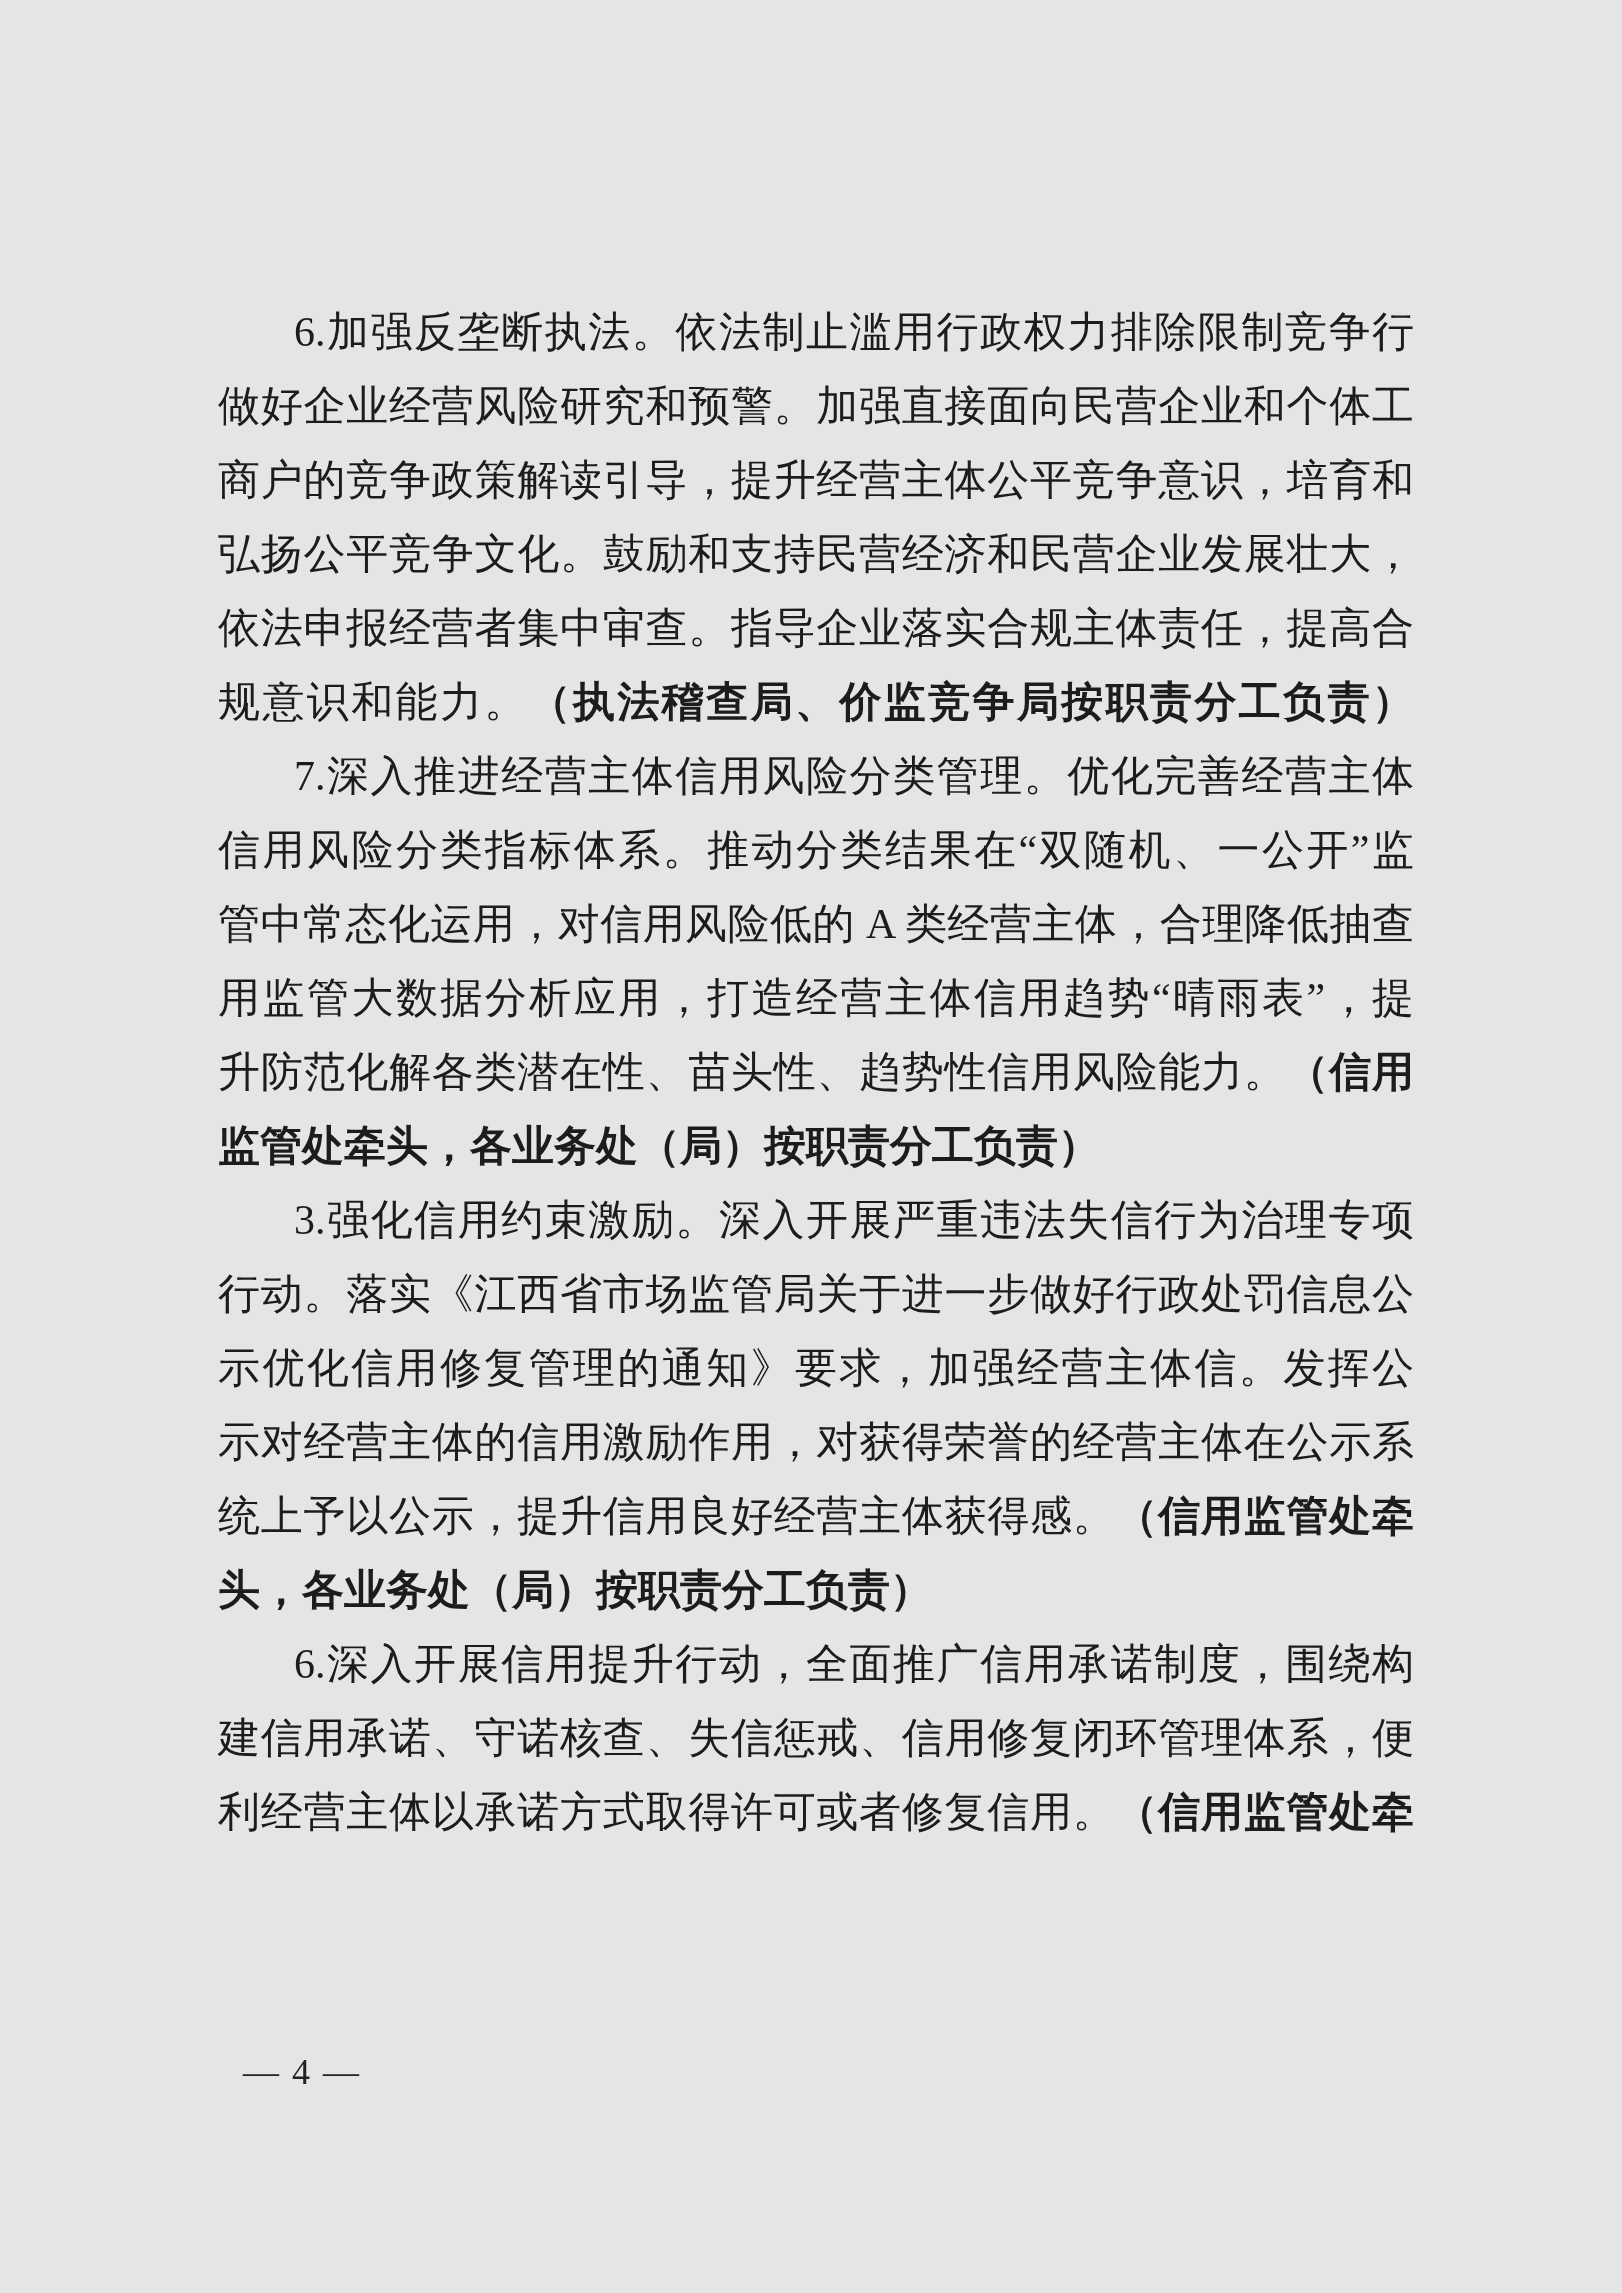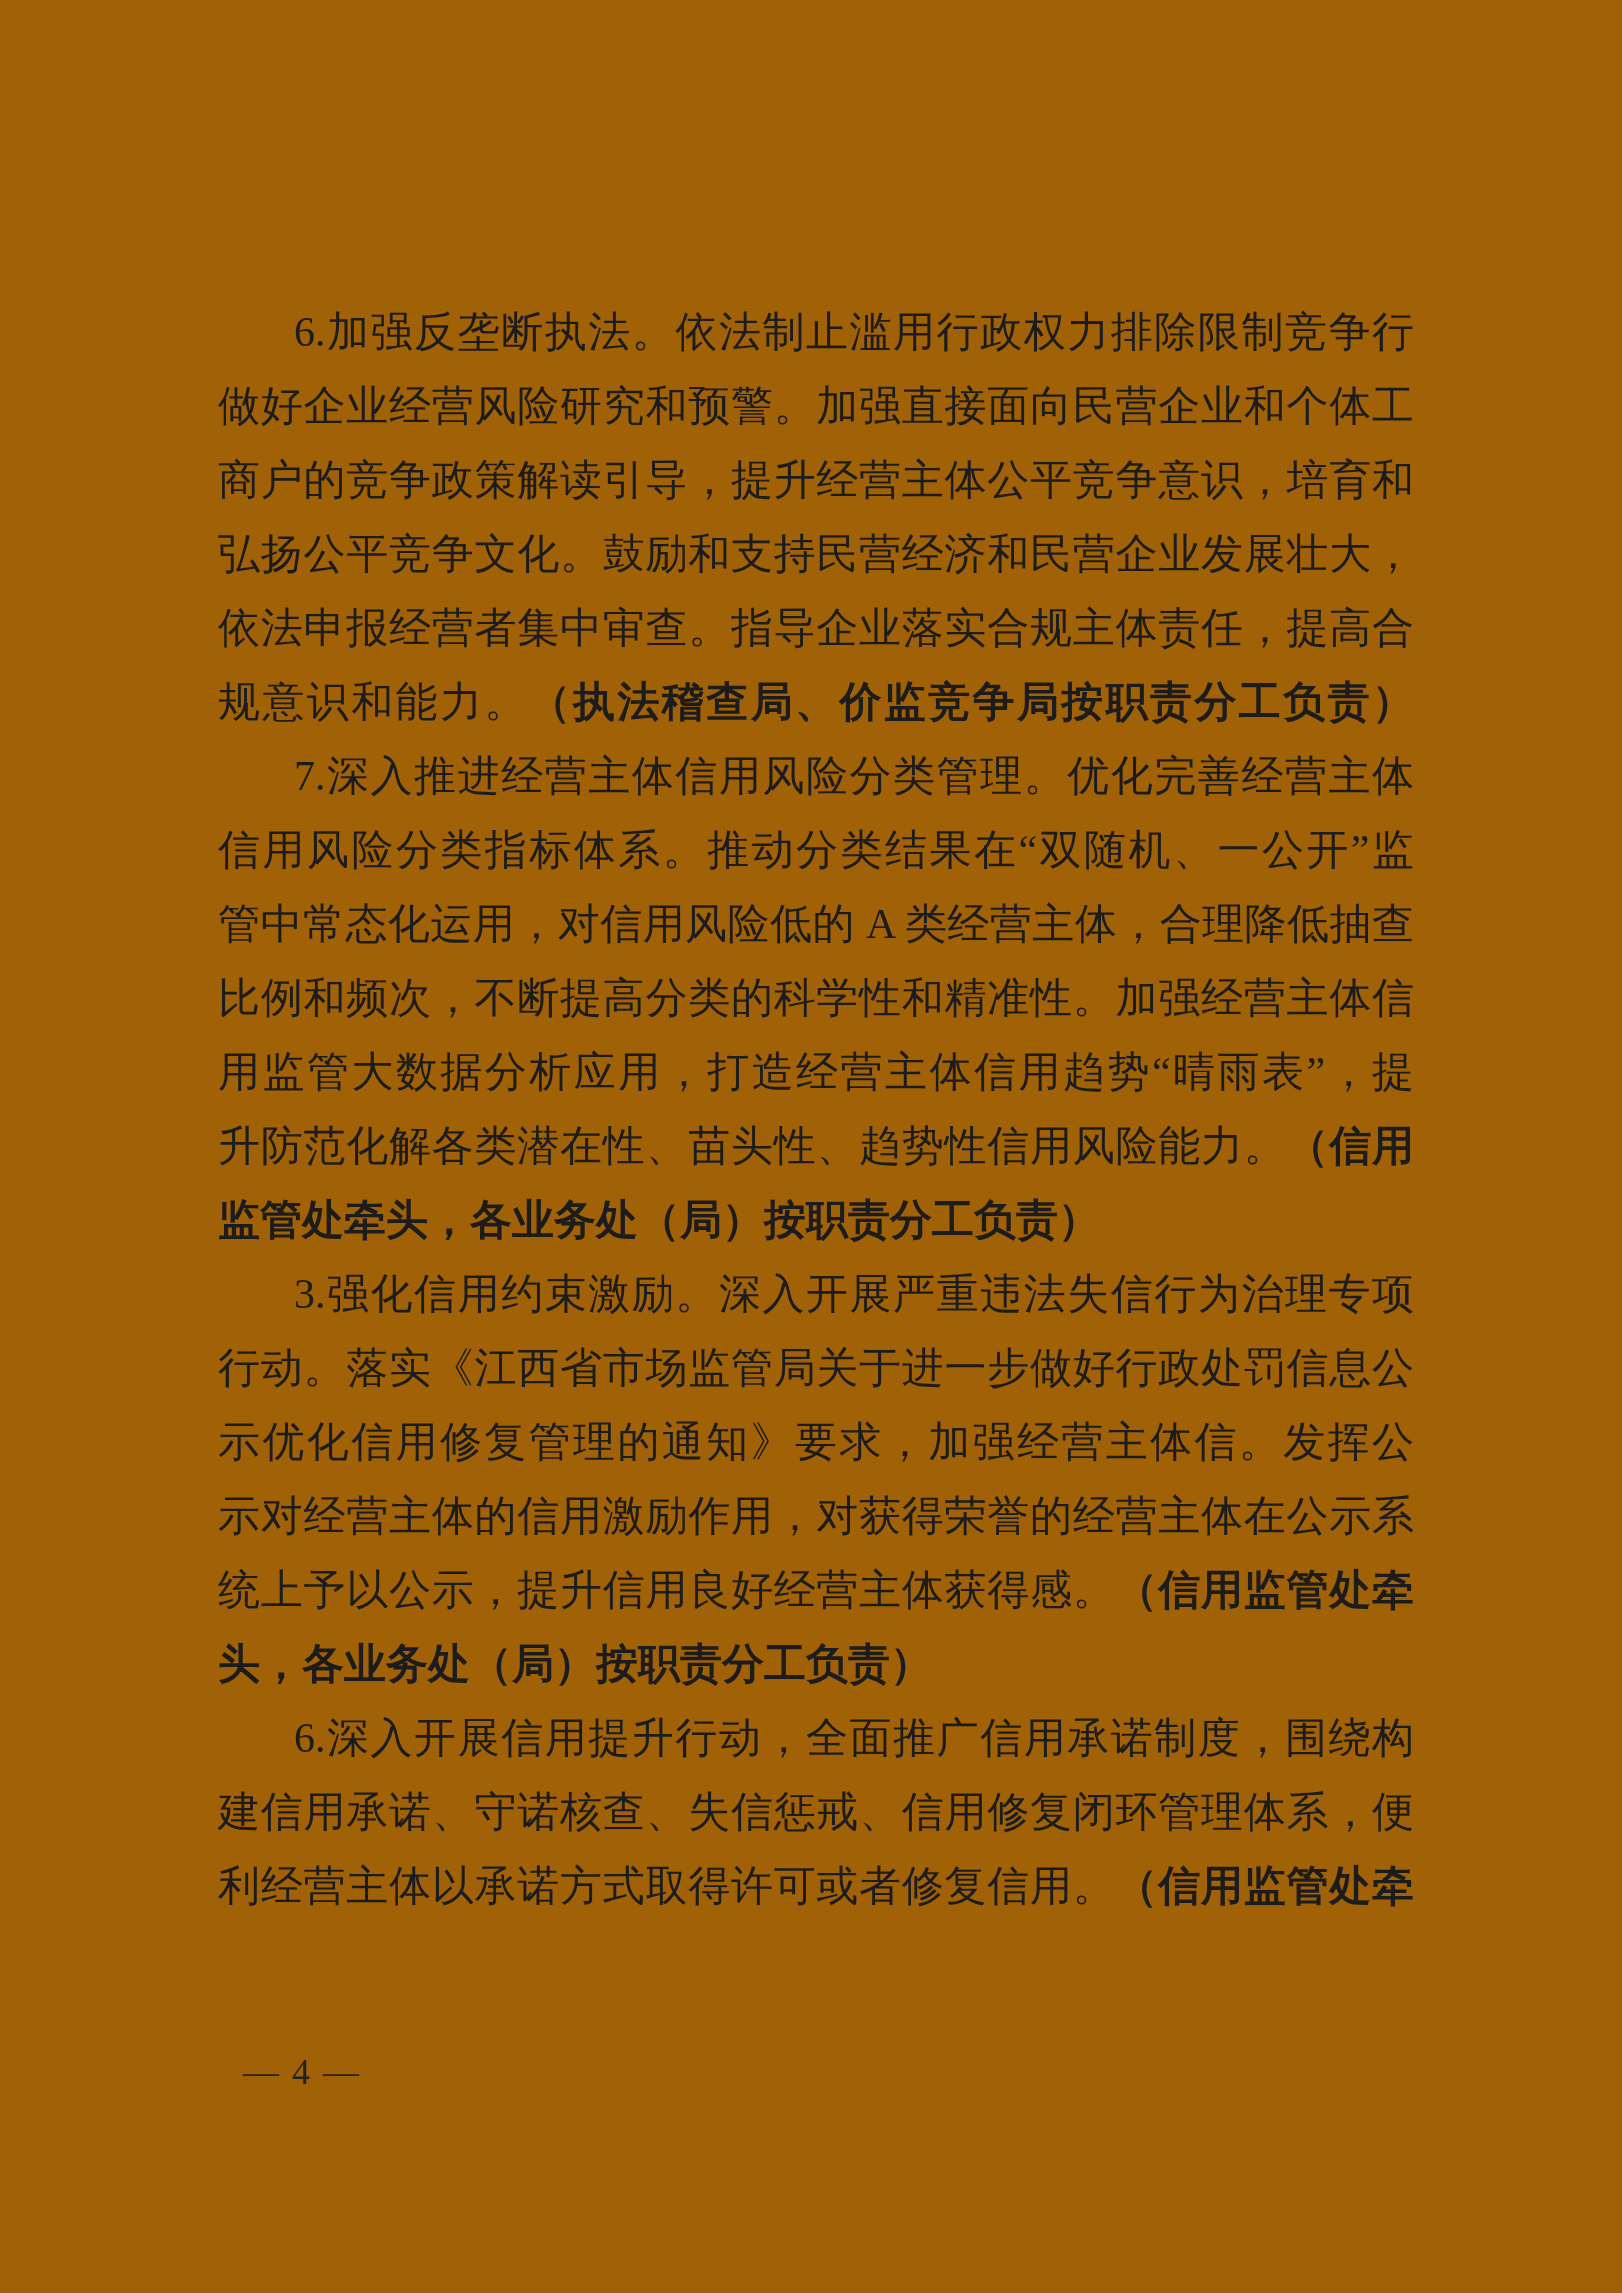--- a/index.html
+++ b/index.html
@@ -4,21 +4,21 @@
 <style>
   html, body {
     margin: 0;
     padding: 0;
     background: #ffffff;
   }
   .page {
     position: relative;
     width: 1622px;
     height: 2294px;
-    background: #a16207;
+    background: #e5e5e5;
     overflow: hidden;
     font-family: "Liberation Serif", "DejaVu Serif", serif;
     color: #1c1c1c;
   }
   .doc-body {
     position: absolute;
     left: 218px;
     top: 295px;
     width: 1196px;
   }
@@ -61,21 +61,20 @@
   <div class="doc-body">
       <div class="line indent"><span class="seg">6.加强反垄断执法。依法制止滥用行政权力排除限制竞争行</span></div>
       <div class="line"><span class="seg">做好企业经营风险研究和预警。加强直接面向民营企业和个体工</span></div>
       <div class="line"><span class="seg">商户的竞争政策解读引导，提升经营主体公平竞争意识，培育和</span></div>
       <div class="line"><span class="seg">弘扬公平竞争文化。鼓励和支持民营经济和民营企业发展壮大，</span></div>
       <div class="line"><span class="seg">依法申报经营者集中审查。指导企业落实合规主体责任，提高合</span></div>
       <div class="line"><span class="seg">规意识和能力。</span><span class="seg-bold">（执法稽查局、价监竞争局按职责分工负责）</span></div>
       <div class="line indent"><span class="seg">7.深入推进经营主体信用风险分类管理。优化完善经营主体</span></div>
       <div class="line"><span class="seg">信用风险分类指标体系。推动分类结果在“双随机、一公开”监</span></div>
       <div class="line"><span class="seg">管中常态化运用，对信用风险低的 A 类经营主体，合理降低抽查</span></div>
-      <div class="line"><span class="seg">比例和频次，不断提高分类的科学性和精准性。加强经营主体信</span></div>
       <div class="line"><span class="seg">用监管大数据分析应用，打造经营主体信用趋势“晴雨表”，提</span></div>
       <div class="line"><span class="seg">升防范化解各类潜在性、苗头性、趋势性信用风险能力。</span><span class="seg-bold">（信用</span></div>
       <div class="line no-fill"><span class="seg-bold">监管处牵头，各业务处（局）按职责分工负责）</span></div>
       <div class="line indent"><span class="seg">3.强化信用约束激励。深入开展严重违法失信行为治理专项</span></div>
       <div class="line"><span class="seg">行动。落实《江西省市场监管局关于进一步做好行政处罚信息公</span></div>
       <div class="line"><span class="seg">示优化信用修复管理的通知》要求，加强经营主体信。发挥公</span></div>
       <div class="line"><span class="seg">示对经营主体的信用激励作用，对获得荣誉的经营主体在公示系</span></div>
       <div class="line"><span class="seg">统上予以公示，提升信用良好经营主体获得感。</span><span class="seg-bold">（信用监管处牵</span></div>
       <div class="line no-fill"><span class="seg-bold">头，各业务处（局）按职责分工负责）</span></div>
       <div class="line indent"><span class="seg">6.深入开展信用提升行动，全面推广信用承诺制度，围绕构</span></div>

